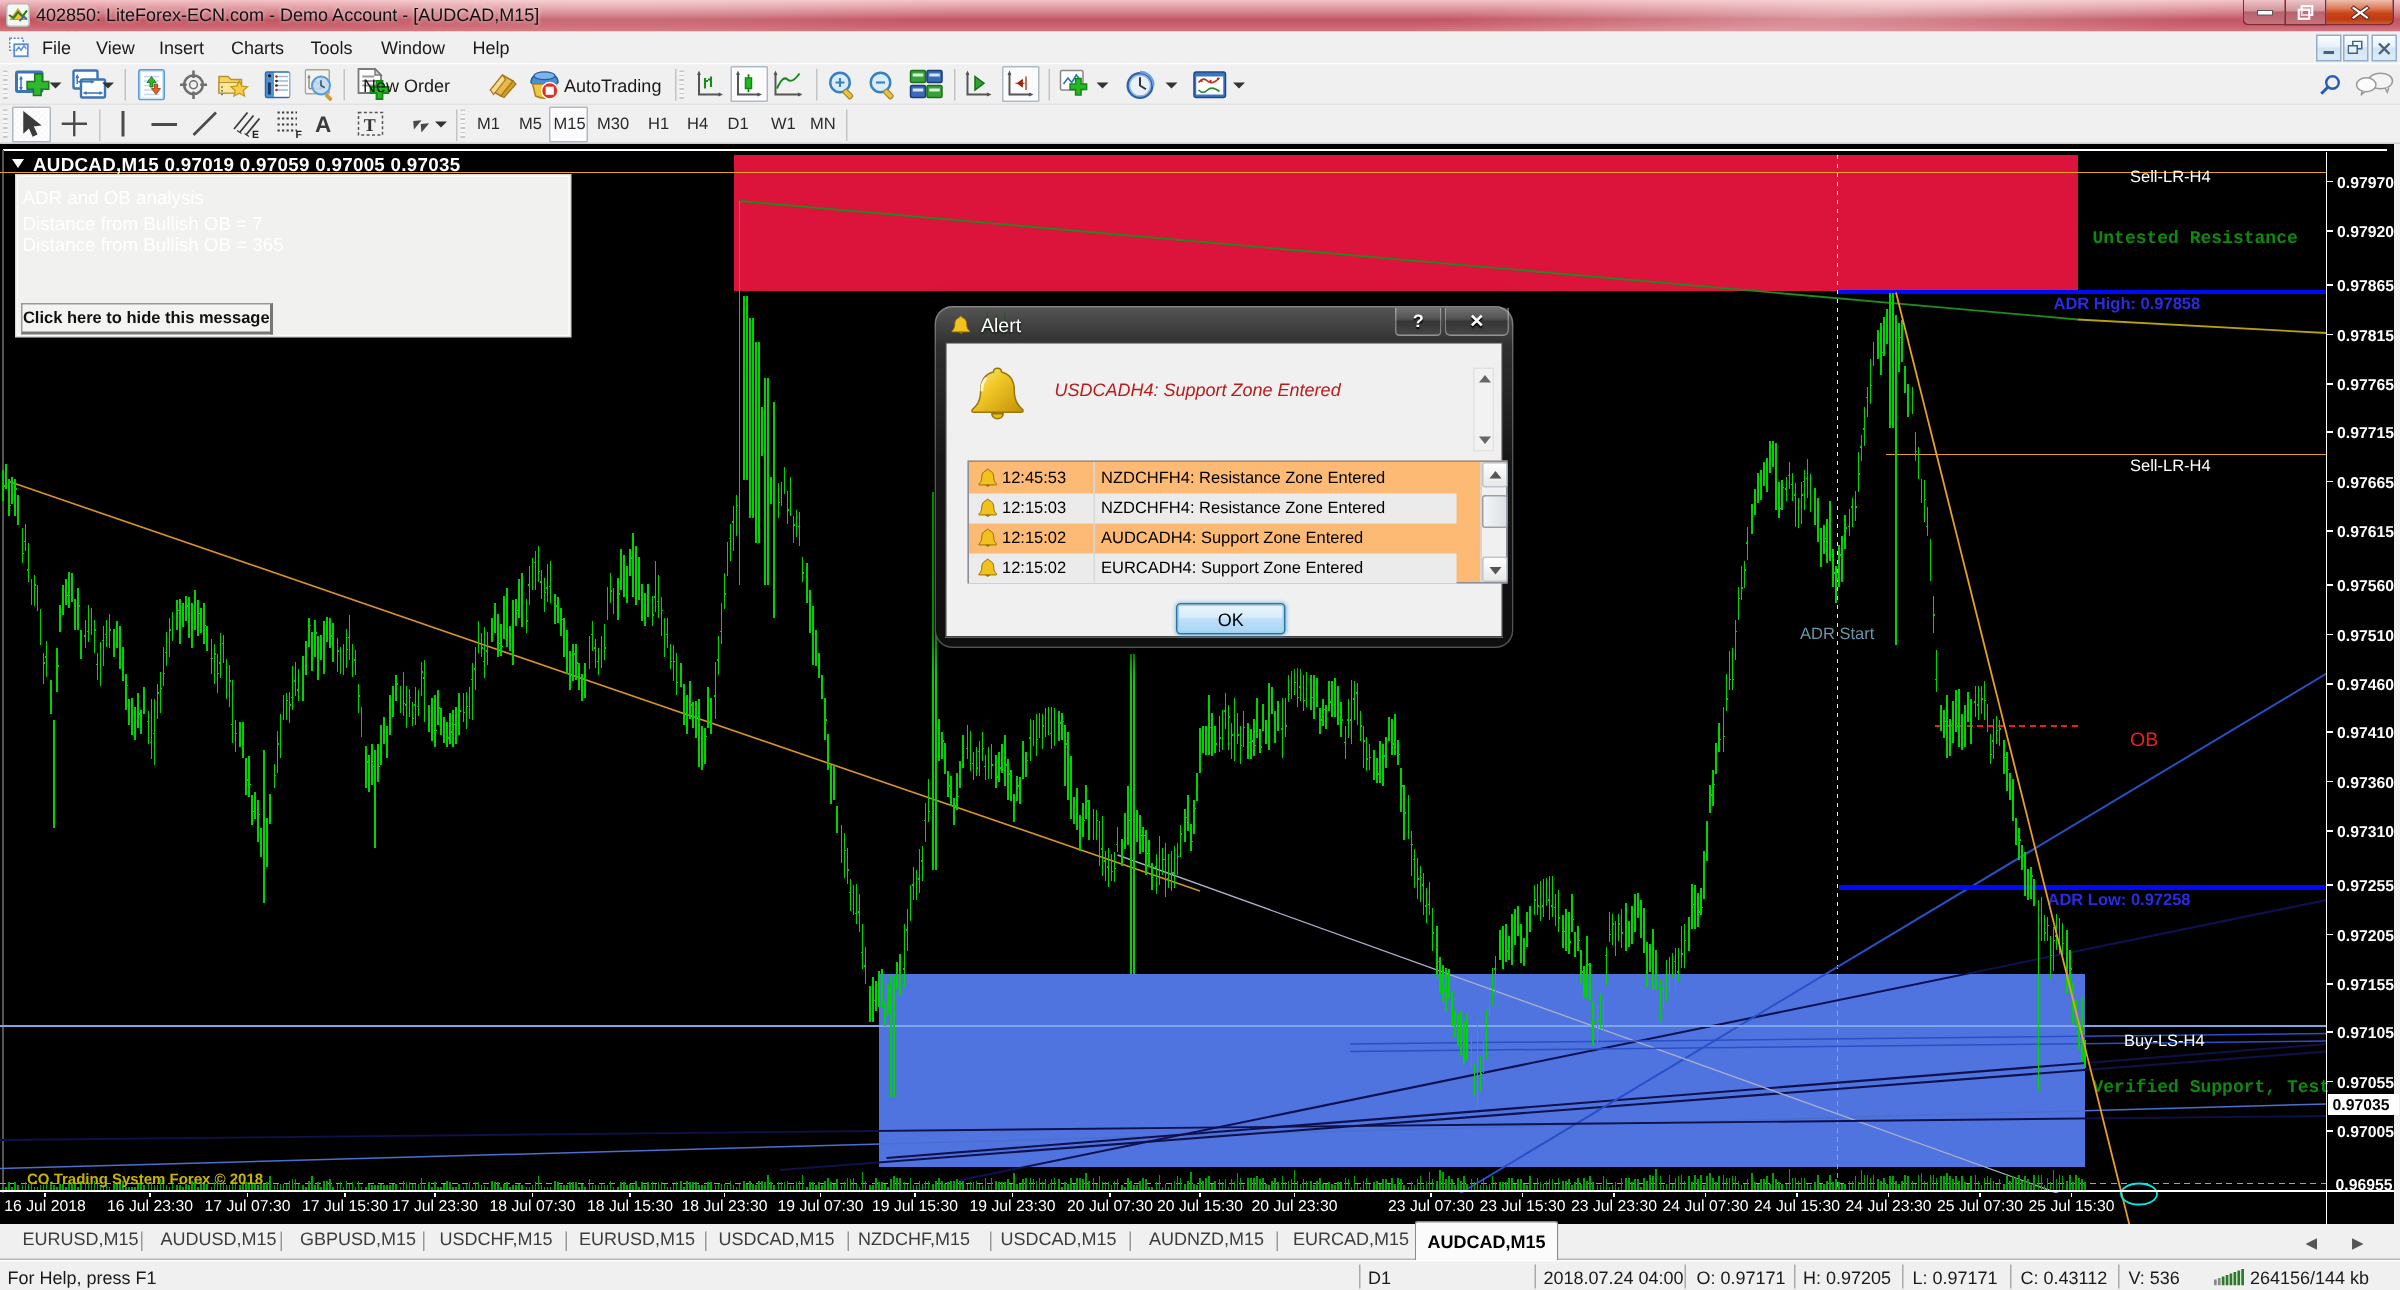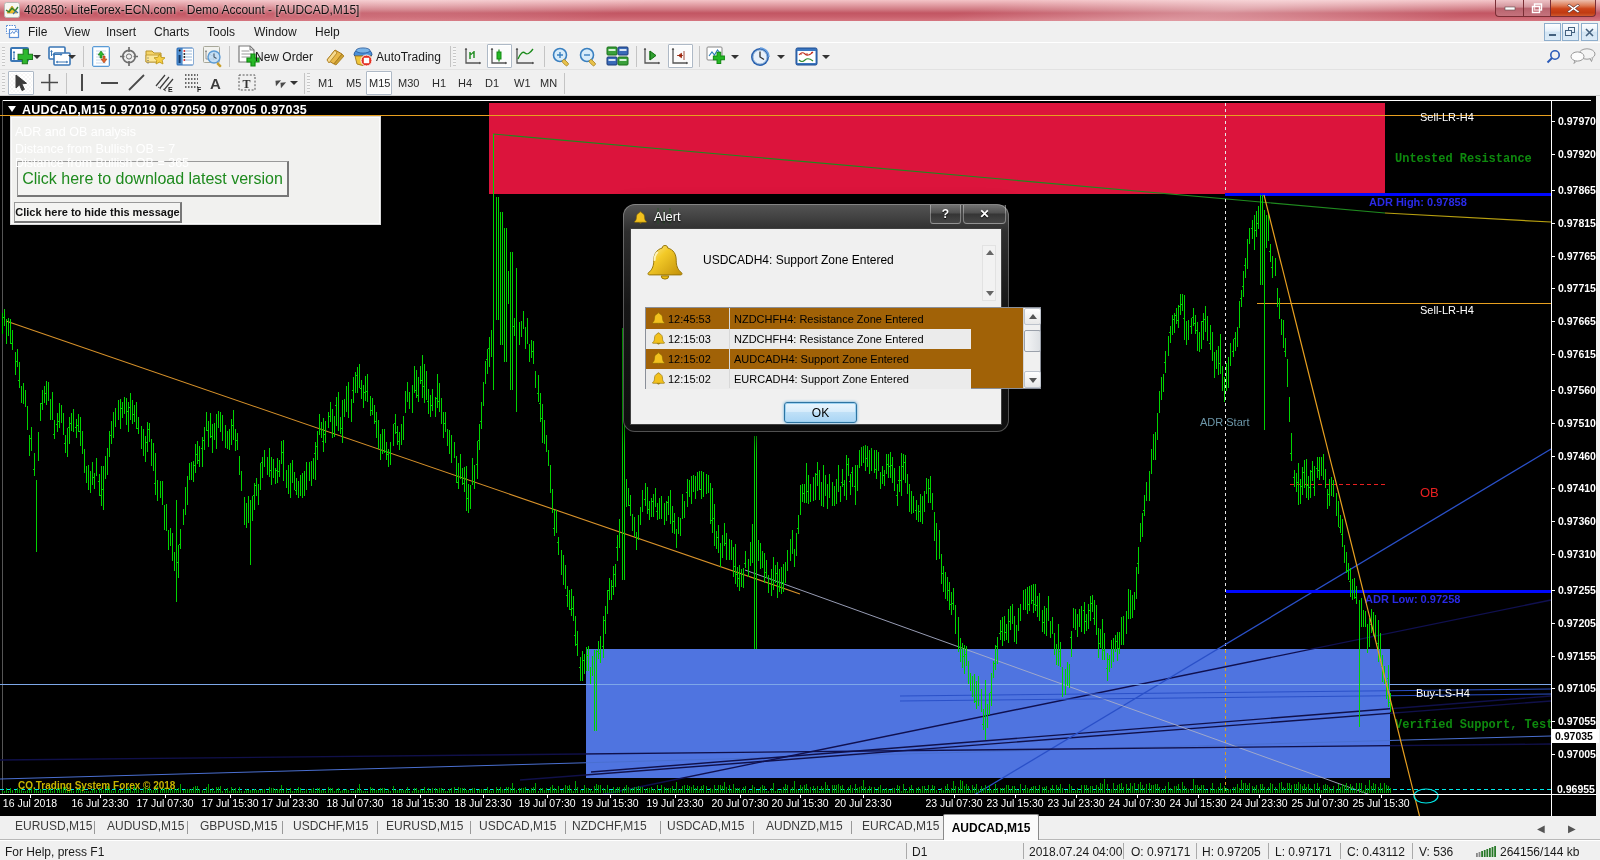--- a/index.html
+++ b/index.html
@@ -43,24 +43,24 @@
 #alert{position:absolute;left:623px;top:204px;width:386px;height:228px;border-radius:12px;
  background:linear-gradient(180deg,#555 0%,#2e2e2e 12%,#161616 45%,#0e0e0e 100%);
  box-shadow:0 5px 18px rgba(0,0,0,0.75),inset 0 0 0 1px rgba(255,255,255,0.28);}
 #alert .tbell{position:absolute;left:11px;top:6px;}
 #alert .ttext{position:absolute;left:31px;top:5px;font-size:13px;color:#fff;text-shadow:0 1px 2px #000;}
 .abtn{position:absolute;top:1px;height:19px;background:linear-gradient(180deg,rgba(255,255,255,0.18),rgba(255,255,255,0.04) 45%,rgba(0,0,0,0.25) 50%,rgba(255,255,255,0.06));border:1px solid rgba(255,255,255,0.35);border-top:none;color:#fff;font-size:12px;font-weight:700;display:flex;align-items:center;justify-content:center;text-shadow:0 1px 1px #000;}
 #alert .q{left:307px;width:31px;border-radius:0 0 3px 3px;}
 #alert .x{left:340px;width:43px;border-radius:0 0 4px 4px;}
 #aclient{position:absolute;left:7px;top:24px;width:372px;height:197px;background:#f0f0f0;border:1px solid #404040;}
 #aclient .bigbell{position:absolute;left:14px;top:14px;}
-#aclient .msg{position:absolute;left:72px;top:24px;font-size:12px;color:#000000;}
+#aclient .msg{position:absolute;left:72px;top:24px;font-size:12px;color:#b91c1c;font-style:italic;}
 #asb1{position:absolute;left:351px;top:16px;width:14px;height:56px;background:#f2f2f2;border:1px solid #e2e2e2;}
 .arrgl{width:0;height:0;border-left:4px solid transparent;border-right:4px solid transparent;position:absolute;left:3px;}
-#alist{position:absolute;left:14px;top:78px;width:396px;height:82px;background:#a16207;border:1px solid #8a8f99;}
+#alist{position:absolute;left:14px;top:78px;width:360px;height:82px;background:#fdba74;border:1px solid #8a8f99;}
 .lrow{position:absolute;left:0;width:325px;height:20px;font-size:11px;color:#000;}
 .lrow.alt{background:#ebebeb;}
 .lrow .tm{position:absolute;left:22px;top:4px;}
 .lrow .mg{position:absolute;left:88px;top:4px;}
 .lsep{position:absolute;left:83px;top:0;width:1px;height:80px;background:#d8d8d8;}
 #alsb{position:absolute;right:0;top:0;width:17px;height:80px;background:#f0f0f0;border-left:1px solid #d4d4d4;}
 .sbbtn{position:absolute;left:0;width:17px;height:17px;background:linear-gradient(180deg,#fefefe,#e8e8e8);border:1px solid #bdc3cc;border-radius:2px;}
 #alsb .thumb{position:absolute;left:0;top:22px;width:17px;height:22px;background:linear-gradient(90deg,#f4f5f6,#dde0e4);border:1px solid #9aa0aa;border-radius:2px;}
 #okbtn{position:absolute;left:153px;top:173px;width:73px;height:21px;border:1px solid #2d74a2;border-radius:3px;background:linear-gradient(180deg,#eaf5fd 0%,#d7ecfb 45%,#bfe0f7 50%,#a9d5f5 100%);box-shadow:0 0 0 1px #9ed2f2 inset, 0 0 3px #5aa7d9;display:flex;align-items:center;justify-content:center;font-size:12px;color:#000;}
 
@@ -194,21 +194,21 @@
   <rect x="15" y="16" width="5.5" height="2.6" rx="1" transform="rotate(45 15 16)" fill="#c8a030"></rect>
  </svg>
  <div class="tbsep" style="left:229px;top:3px;height:21px"></div>
  <svg style="position:absolute;left:237px;top:2px" width="23" height="23" viewBox="0 0 23 23">
   <path d="M2 1 h11 l4 4 v12 h-15 z" fill="#fff" stroke="#7a7a7a" stroke-width="1.2"></path>
   <path d="M13 1 v4 h4 z" fill="#d8d8d8" stroke="#7a7a7a" stroke-width="1"></path>
   <path d="M4.5 6 h8 M4.5 9 h10 M4.5 12 h10" stroke="#999" stroke-width="1.2"></path>
   <path d="M13 12 h4 v-0? z" fill="none"></path>
   <path d="M14 9 h4 v4 h4 v4 h-4 v4 h-4 v-4 h-4 v-4 h4 z" fill="#25b825" stroke="#128a12" stroke-width="1.2"></path>
  </svg>
- <div class="tbtext" style="left:255px;top:7px">New Order</div>
+ <div class="tbtext" style="left:242px;top:7px">New Order</div>
  <svg style="position:absolute;left:325px;top:5px" width="21" height="18" viewBox="0 0 21 18">
   <path d="M2 12 L10 2 l7 4 -8 10 z" fill="#e8b84a" stroke="#a8781a" stroke-width="1"></path>
   <path d="M10 2 l2 3 -8 10 -2-3 z" fill="#f6da90" stroke="#a8781a" stroke-width="0.8"></path>
   <path d="M17 6 l2 2 -8 9 -2-1 z" fill="#caa032" stroke="#a8781a" stroke-width="0.8"></path>
  </svg>
  <svg style="position:absolute;left:352px;top:3px" width="22" height="21" viewBox="0 0 22 21">
   <path d="M2 9 q0-6 9-6 q9 0 9 6 l-1 1 h-16 z" fill="#4a90d9" stroke="#2a5a9a" stroke-width="1"></path>
   <ellipse cx="11" cy="4.5" rx="7" ry="2.6" fill="#7ab4e8" stroke="#2a5a9a" stroke-width="0.8"></ellipse>
   <path d="M3 10 h16 l-2 8 q-6 3-12 0 z" fill="#f0c63a" stroke="#a8822a" stroke-width="1"></path>
   <circle cx="14.5" cy="14.5" r="5.5" fill="#e33022" stroke="#fff" stroke-width="1"></circle>
@@ -508,21 +508,20 @@
 <text x="1555" y="740" style="font:bold 10.5px 'Liberation Sans'" fill="#000">0.97035</text>
 
 <path d="M8 106 l8 0 -4 6 z" fill="#fff" shape-rendering="auto"></path>
 <text x="22" y="114" style="font:bold 12.5px 'Liberation Sans';letter-spacing:0.2px" fill="#fff">AUDCAD,M15  0.97019 0.97059 0.97005 0.97035</text>
 </svg>
 
 <div id="msgpanel">
  <div class="ghost" style="left:3px;top:7px">ADR and OB analysis</div>
  <div class="ghost" style="left:3px;top:24px">Distance from Bullish OB = 7</div>
  <div class="ghost" style="left:3px;top:38px">Distance from Bullish OB = 365</div>
- <div id="btn-dl">Click here to download latest version</div>
  <div id="btn-hide">Click here to hide this message</div>
 </div>
 
 <div id="alert">
 
  <svg style="position:absolute;left:32px;top:2px;opacity:0.45" width="30" height="20">
         <path d="M3 2 v16 M9 4 v14 M15 2 v16" stroke="#0a5a0a"></path>
       </svg>
  <div class="tbell"><svg width="13" height="13" viewBox="0 0 13 13">
  <path d="M6.5 0.8 c0.7 0 1 0.4 1 0.9 c2.1 0.6 3 2.3 3 4.4 c0 2 0.6 3.1 1.2 3.8 l0.7 0.7 c0.25 0.3 0.1 0.7 -0.3 0.7 l-11.2 0 c-0.4 0 -0.55 -0.4 -0.3 -0.7 l0.7 -0.7 c0.6 -0.7 1.2 -1.8 1.2 -3.8 c0 -2.1 0.9 -3.8 3 -4.4 c0 -0.5 0.3 -0.9 1 -0.9 z" fill="#f2c11e" stroke="#8a6a00" stroke-width="0.6"></path>

